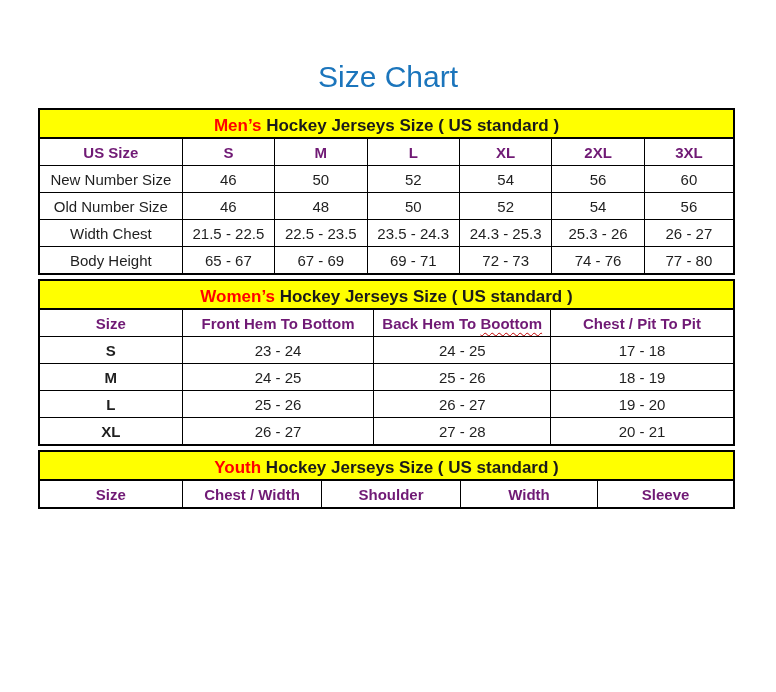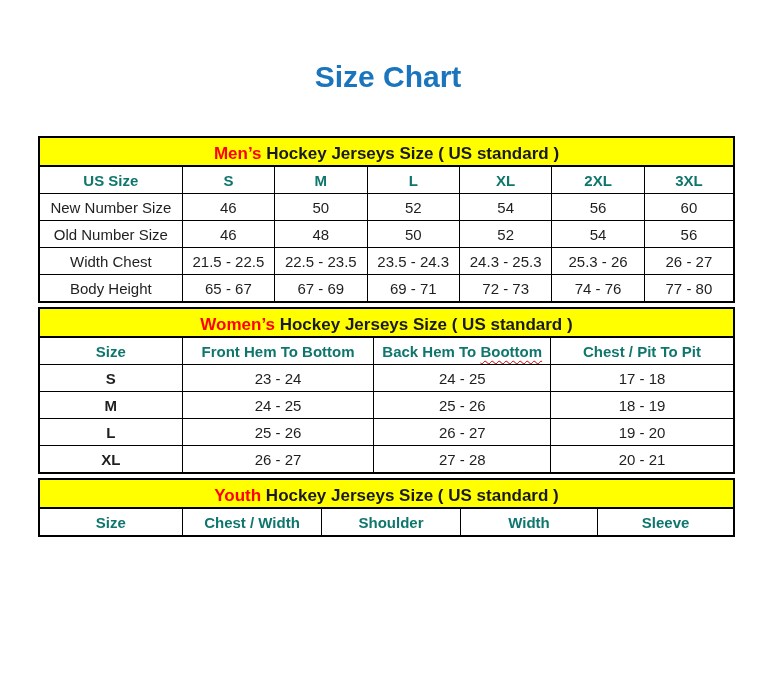--- a/index.html
+++ b/index.html
@@ -12,28 +12,28 @@
     height: 692px;
     font-family: "Liberation Sans", sans-serif;
     color: #1f1f1f;
     overflow: hidden;
   }
   .page-title {
     margin: 60px 0 0 0;
     width: 776px;
     text-align: center;
     font-size: 30px;
-    font-weight: bold;
+    font-weight: normal;
     color: var(--title-color, #1B75BC);
     letter-spacing: 0px;
   }
   .sections-wrap {
     position: absolute;
     left: 38px;
-    top: 136px;
+    top: 108px;
     width: 697px;
   }
   .size-section { margin-bottom: 4px; }
   .band {
     background: var(--band-bg, #FFFF00);
     border: 2px solid #000;
     height: 31px;
     line-height: 31px;
     text-align: center;
     font-size: 17px;
@@ -56,21 +56,21 @@
     height: 26px;
     padding: 0 2px;
     text-align: center;
     vertical-align: middle;
     font-size: 15px;
     overflow: hidden;
     white-space: nowrap;
   }
   table.size-table th {
     font-weight: bold;
-    color: #0f766e;
+    color: #701a75;
   }
   table.size-table td { font-weight: normal; }
   table.size-table td.row-label { font-weight: bold; }
   .section-mens table.size-table td.row-label { font-weight: normal; margin-left: 30px; }
   .misspell {
     text-decoration: underline;
     text-decoration-style: wavy;
     text-decoration-color: #c00000;
     text-decoration-thickness: 1px;
     text-underline-offset: 3px;

